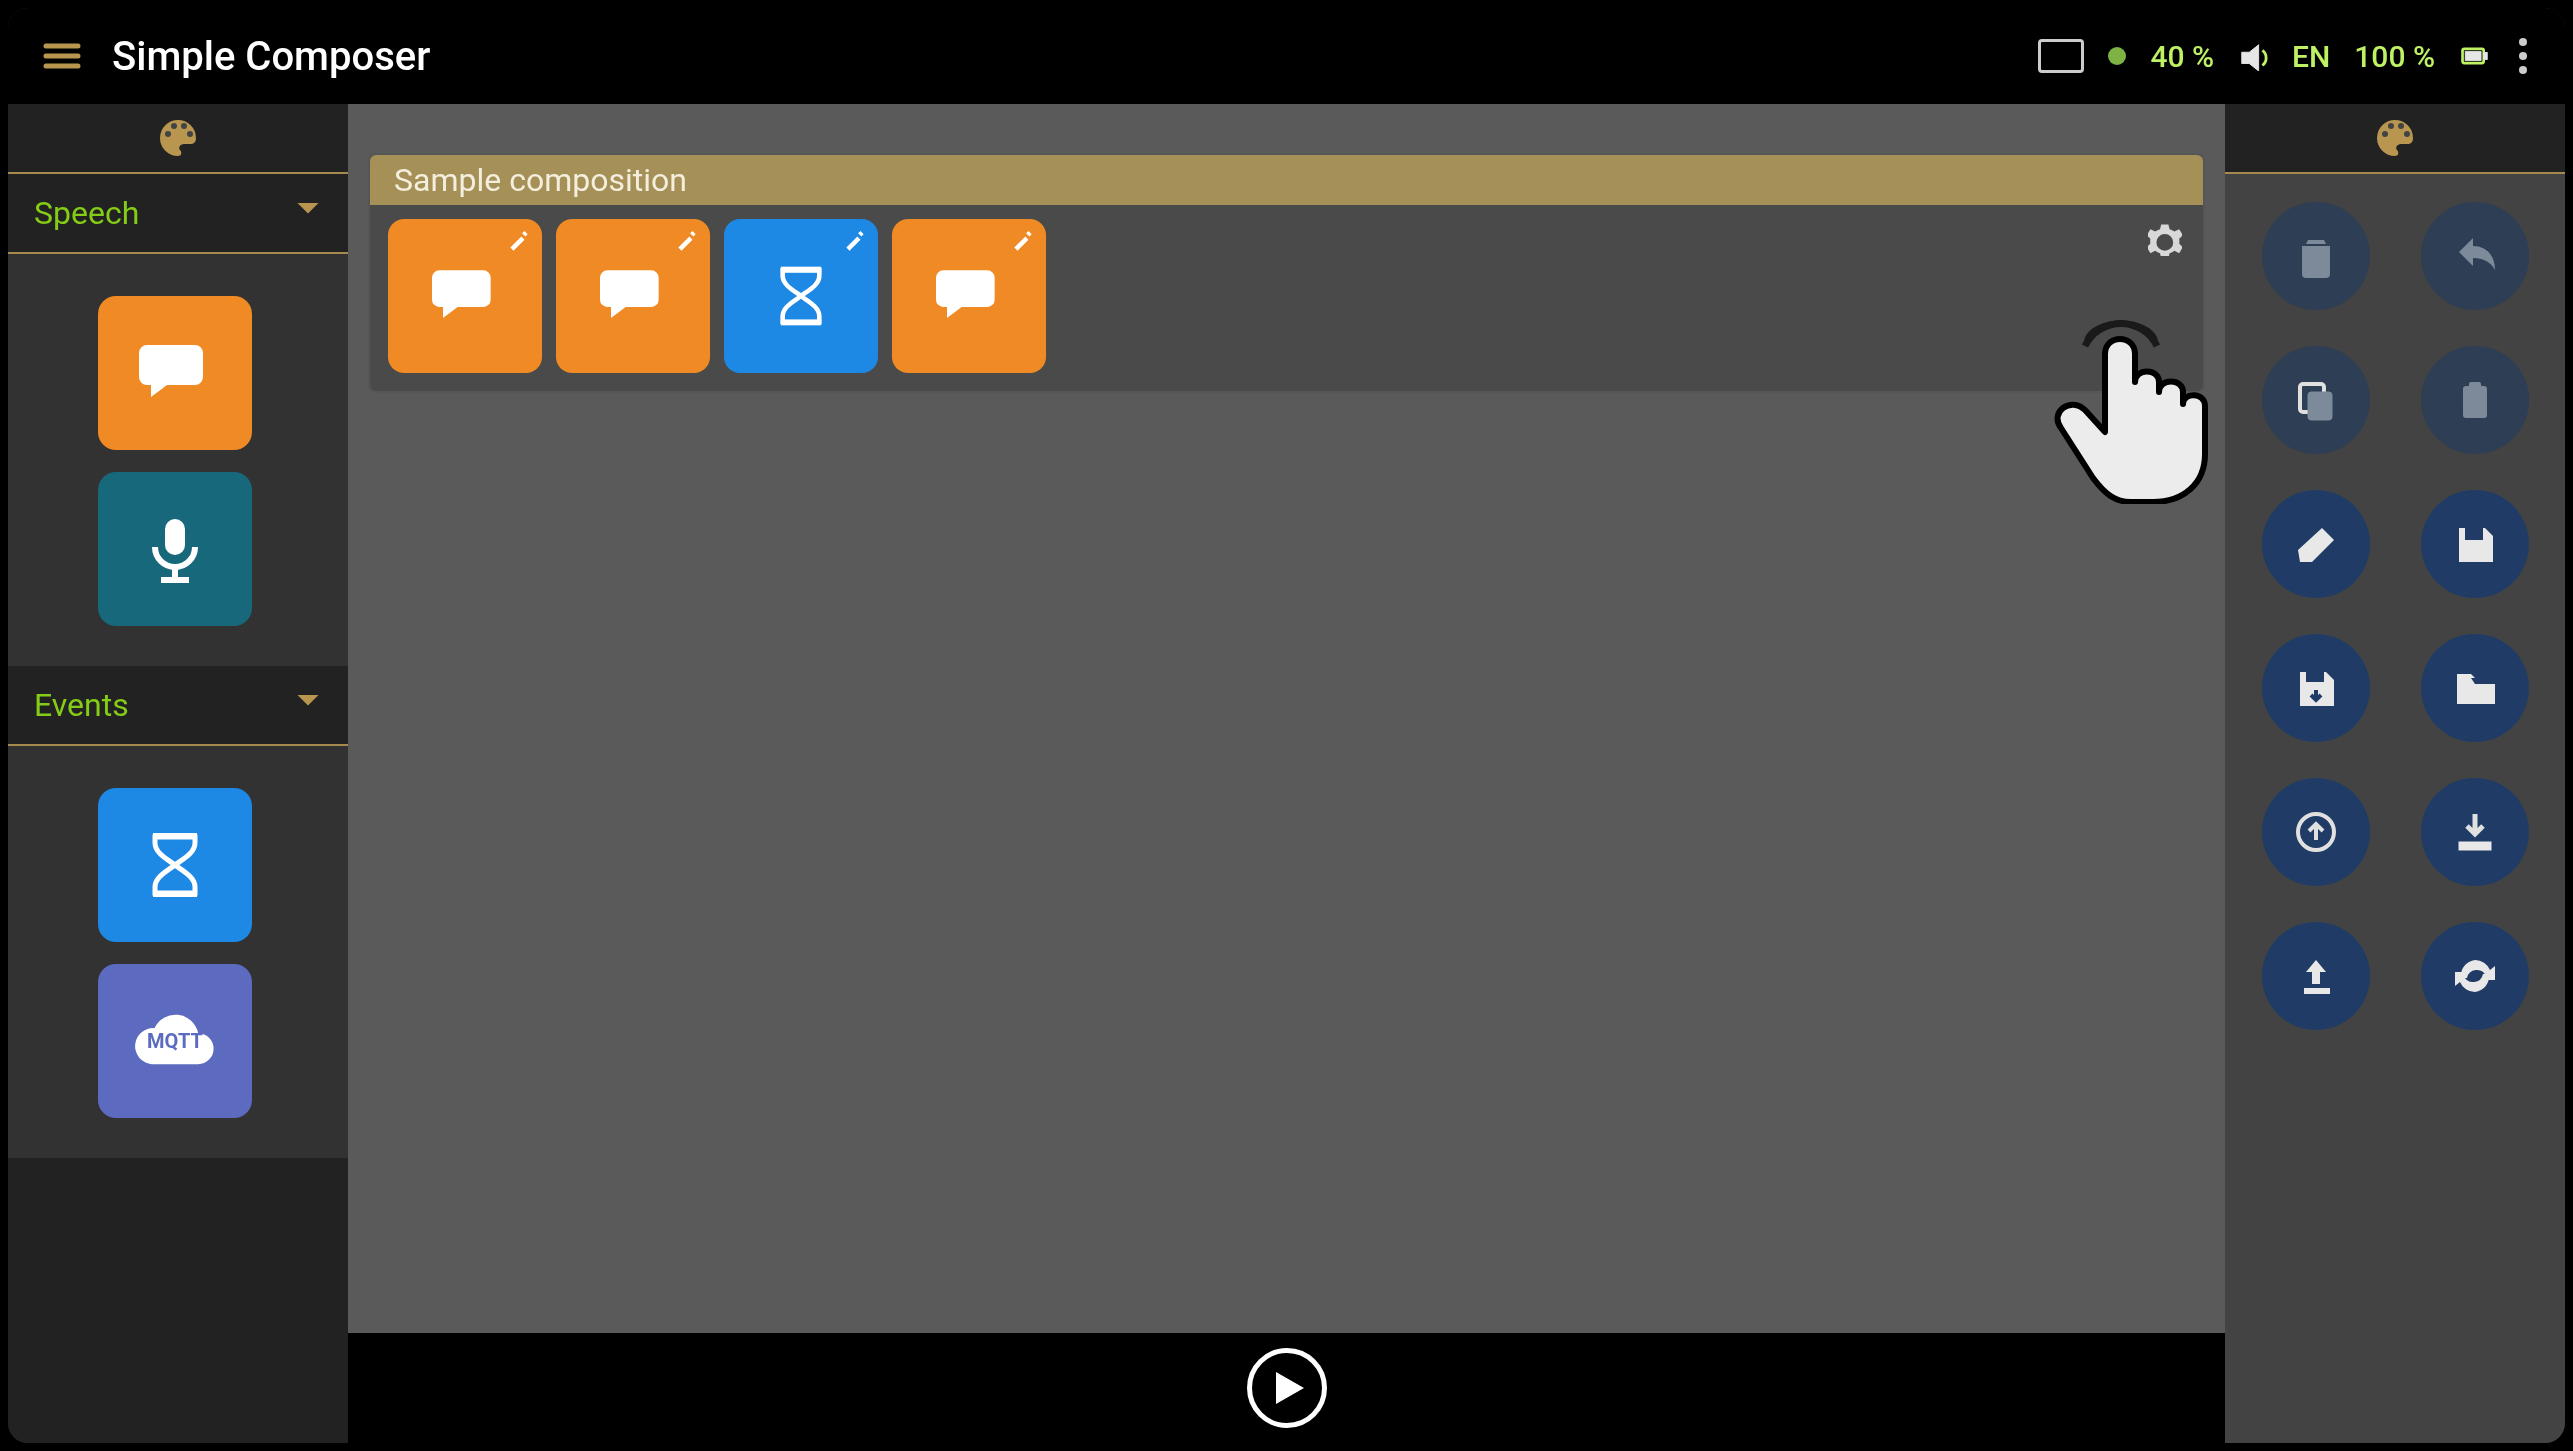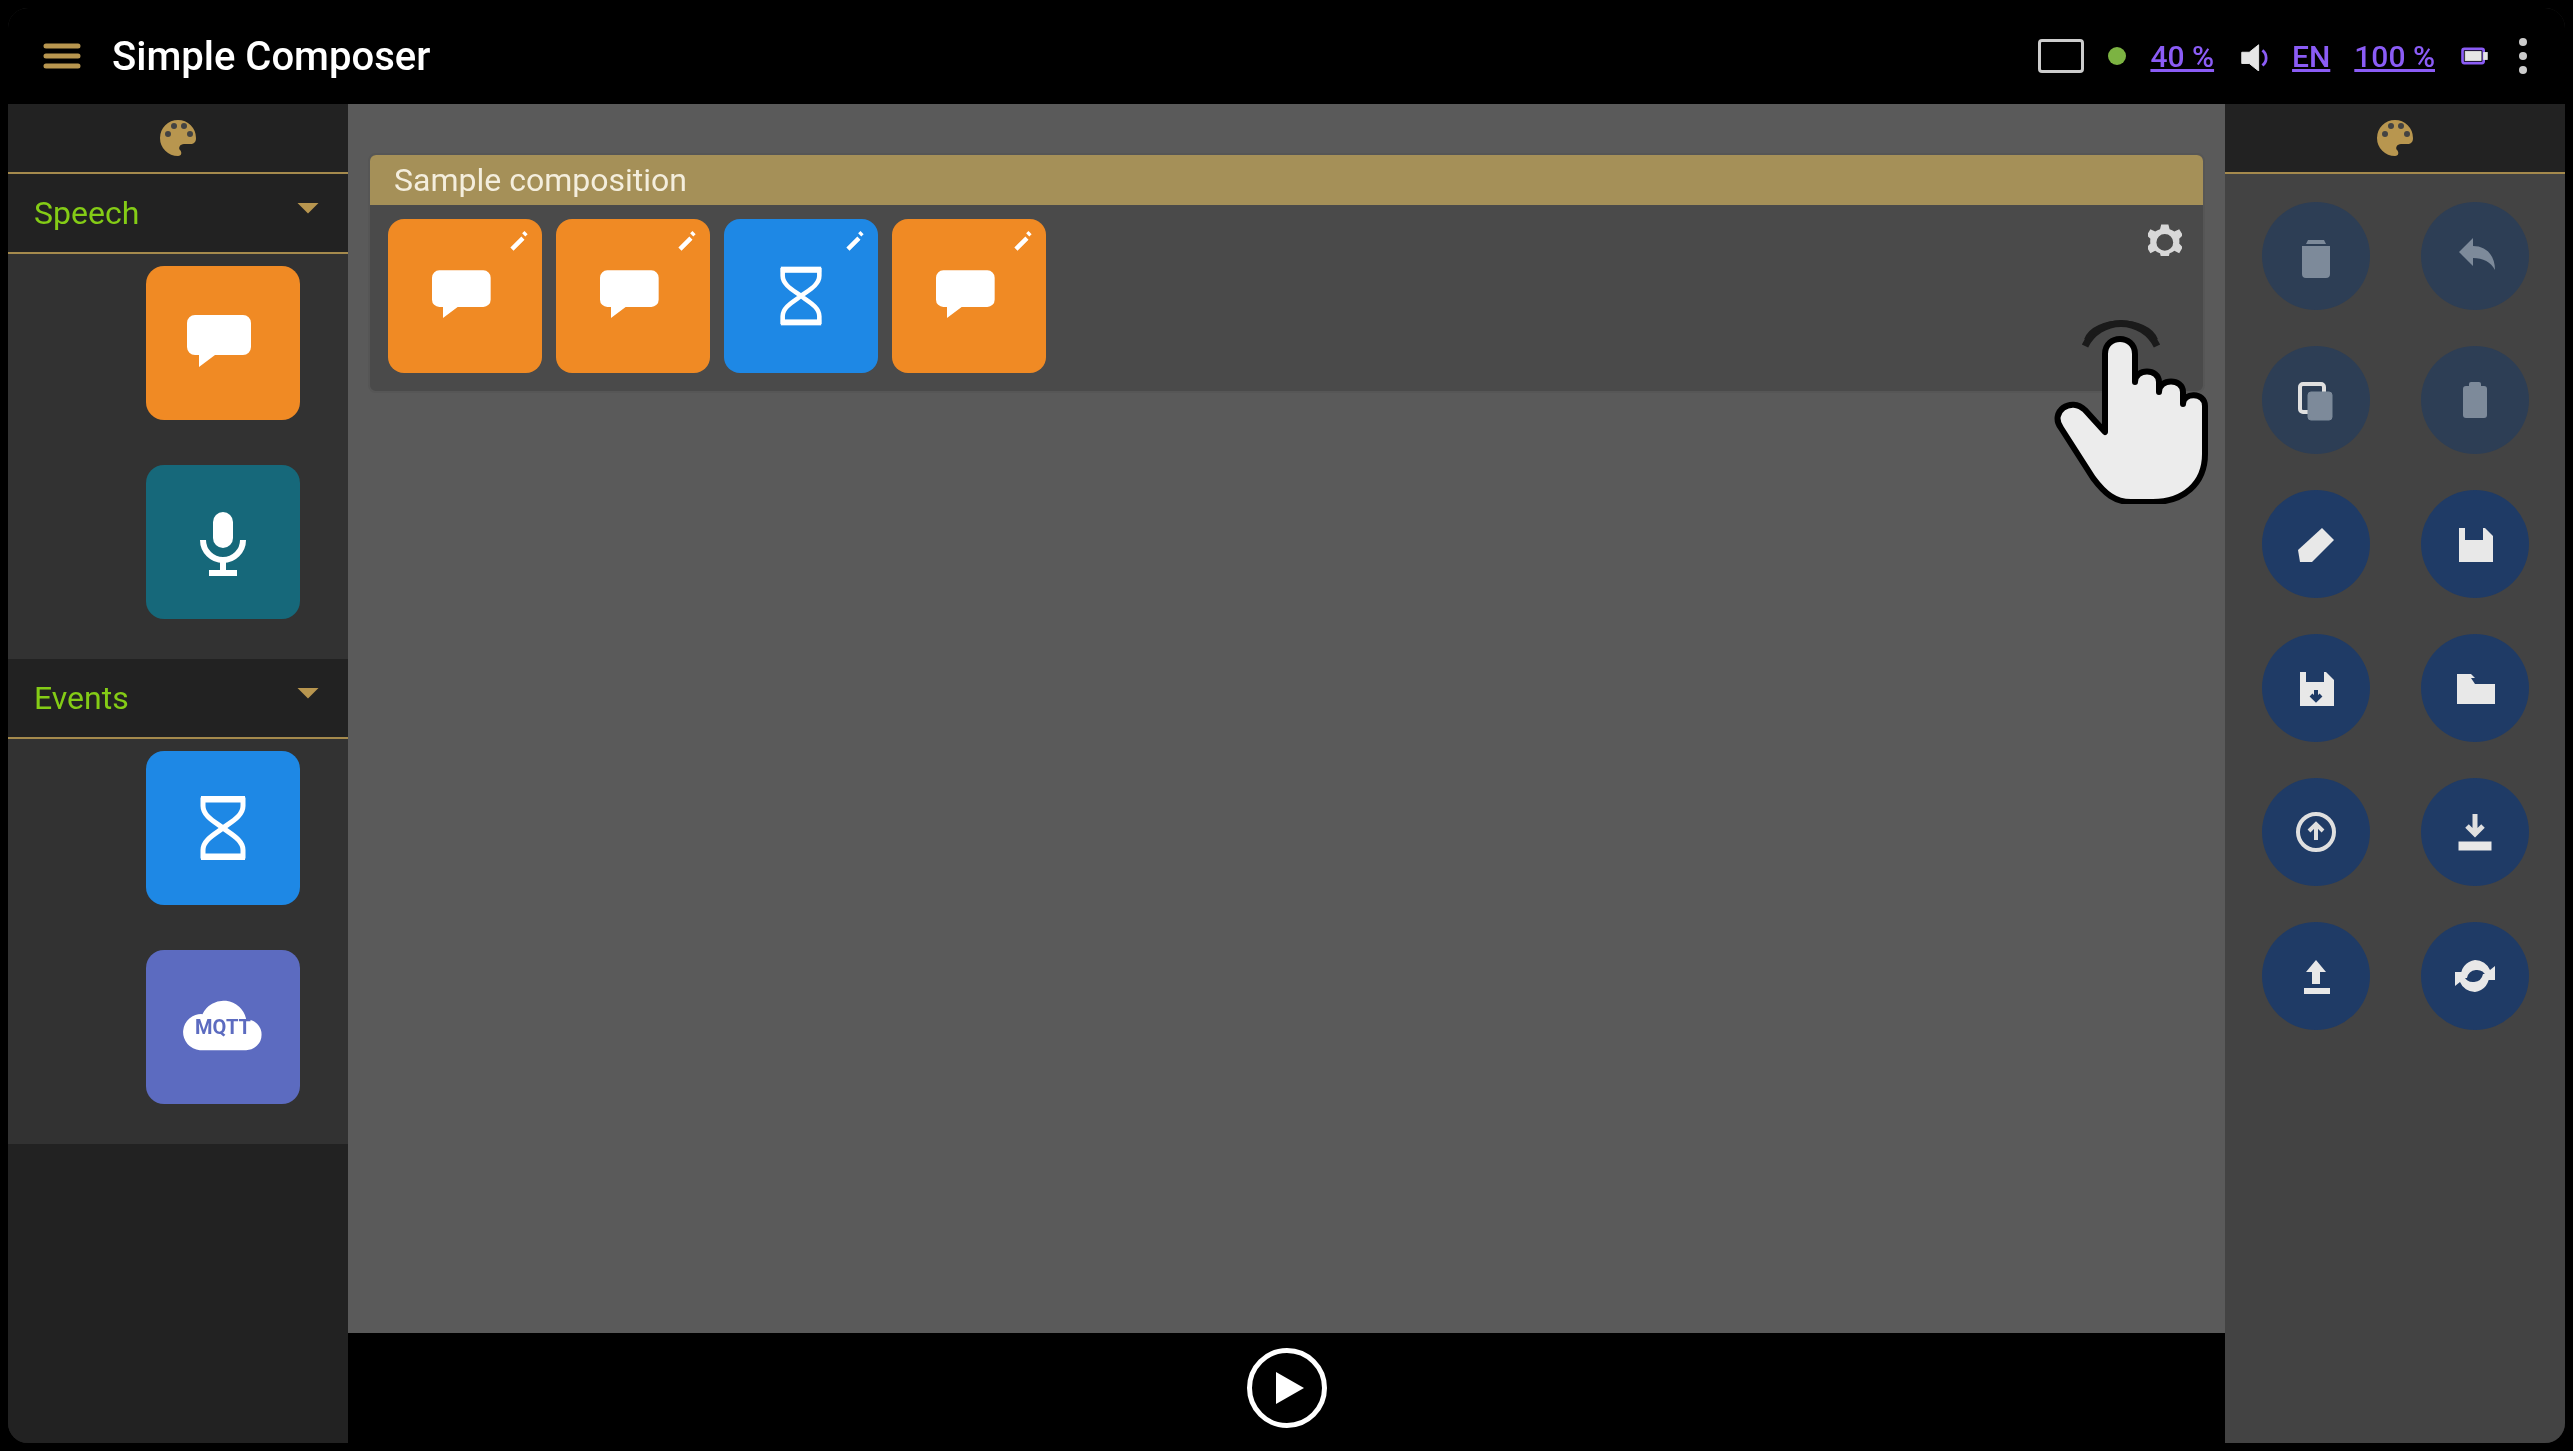--- a/index.html
+++ b/index.html
@@ -37,23 +37,22 @@
   .hamburger svg { width: 40px; height: 40px; }
   .app-title {
     font-size: 40px;
     font-weight: 500;
     color: #fff;
   }
   .topbar-spacer { flex: 1; }
   .status-cluster {
     display: flex; align-items: center; gap: 24px;
     font-size: 30px;
-    color: #8b5cf6;
+    color: #bef264;
     font-weight: 500;
-    text-decoration: underline;
   }
   .status-screen {
     width: 46px; height: 34px; border: 3px solid #ccc; border-radius: 4px;
   }
   .status-dot {
     width: 18px; height: 18px; border-radius: 50%; background: #7cb342;
   }
   .status-vol svg, .status-batt svg { width:30px; height:30px; display:block; }
   .kebab { display:flex; flex-direction:column; gap:6px; cursor:pointer; padding: 6px;}
   .kebab span {
@@ -111,24 +110,23 @@
     padding: 20px 26px;
     font-size:32px;
     color:#84cc16;
     background:#222222;
     border-bottom: 2px solid #a58a4d;
     cursor:pointer;
   }
   .cat-header .chev svg { width:28px; height:28px; fill:#b8964f; }
 
   .cat-body {
-    display:flex; flex-direction:column; gap:45px;
-    padding: 12px 0 40px 90px;
+    display:flex; flex-direction:column; gap:22px;
+    padding: 42px 0 40px 90px;
     background:#323232;
-    align-items:center;
   }
   .block-tile {
     width:154px; height:154px;
     border-radius:18px;
     display:flex; align-items:center; justify-content:center;
     color:#fff;
     position:relative;
     cursor:grab;
   }
   .block-tile.orange { background:#f08a24; }

